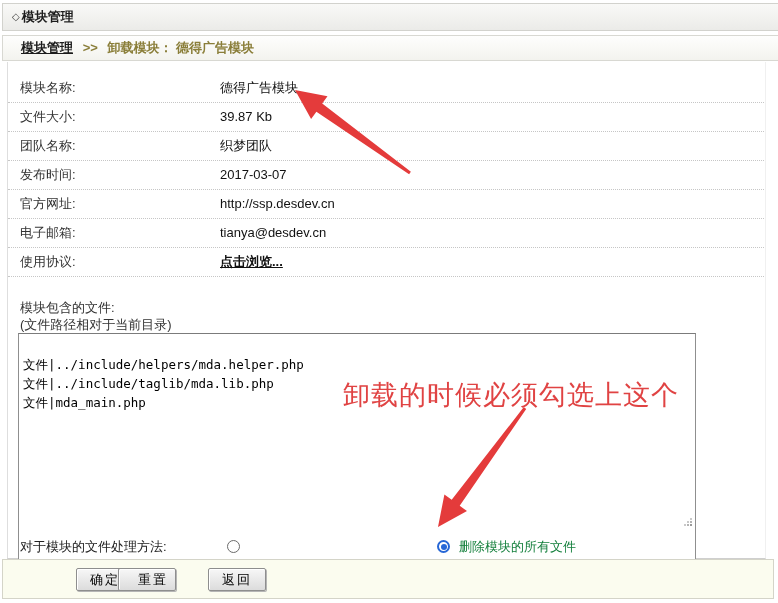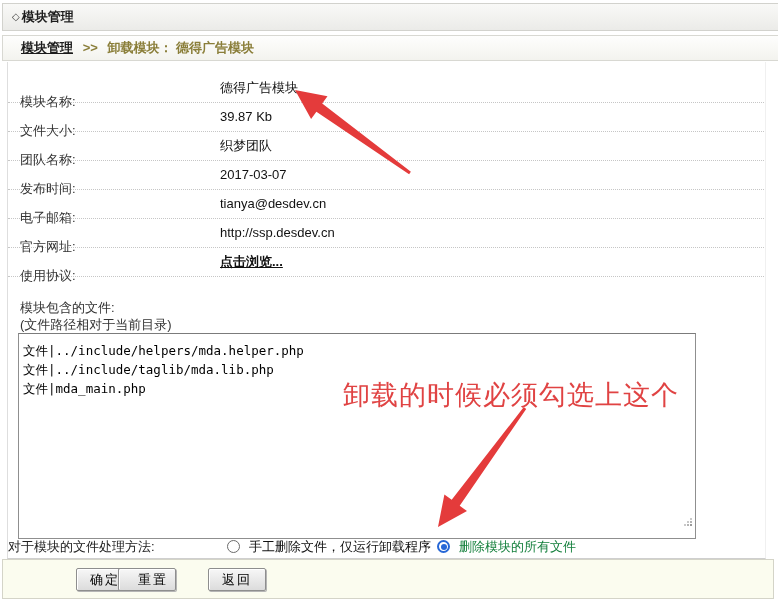--- a/index.html
+++ b/index.html
@@ -31,42 +31,42 @@
   .crumb-cur{color:#8a7e39;}
   
   .content-frame{
     position:absolute;left:7px;top:62px;width:757px;height:496px;
     background:#fff;border-left:1px solid #dedede;border-right:1px solid #f0f0f0;
     border-bottom:1px solid #cfcfcf;
   }
   
   .info-rows{position:absolute;left:8px;top:74px;width:756px;}
   .info-row{position:relative;height:28px;border-bottom:1px dotted #c6c6c6;}
-  .info-row .lbl{position:absolute;left:12px;top:0;line-height:28px;color:#333;margin-top:14px;}
+  .info-row .lbl{position:absolute;left:12px;top:0;line-height:28px;color:#333;}
   .info-row .val{position:absolute;left:212px;top:0;line-height:28px;color:#111;}
   .link{color:#1c1c1c;text-decoration:underline;cursor:pointer;font-weight:bold;text-align:center;}
   
   .files-label{position:absolute;left:20px;top:300px;color:#333;line-height:16px;}
   .files-sublabel{position:absolute;left:20px;top:317px;color:#333;line-height:16px;}
   .filesbox{
     position:absolute;left:18px;top:333px;width:668px;height:190px;
     border:1px solid #8f8f8f;border-top-color:#7b7b7b;background:#fff;
-    padding:7px 4px;overflow:hidden;
+    padding:21px 4px;overflow:hidden;
     font-family:"DejaVu Sans Mono","Liberation Mono",monospace;
     font-size:12.5px;line-height:19px;white-space:pre;color:#000;
   }
   .grip{position:absolute;left:682px;top:516px;width:12px;height:12px;}
   .grip::after{
     content:"";position:absolute;left:0;top:0;width:2px;height:2px;
     box-shadow:8px 8px #9a9a9a,8px 5px #b3b3b3,5px 8px #b3b3b3,
                8px 2px #c9c9c9,5px 5px #c9c9c9,2px 8px #c9c9c9;
   }
   
   .radio-row{position:absolute;left:0;top:534px;width:778px;height:26px;line-height:26px;}
-  .radio-row .lbl{position:absolute;left:8px;color:#222;}
+  .radio-row .lbl{position:absolute;left:20px;color:#222;}
   .radio{
     position:absolute;top:6px;width:13px;height:13px;border-radius:50%;
     border:1px solid #6b6b6b;background:#fff;box-sizing:border-box;cursor:pointer;
   }
   .radio.checked{border:2px solid #2767d6;}
   .radio.checked::after{
     content:"";position:absolute;left:50%;top:50%;width:6px;height:6px;margin:-3px 0 0 -3px;
     border-radius:50%;background:#2767d6;
   }
   .r1{left:227px;}
@@ -123,26 +123,26 @@
   </div>
   <div class="info-row">
     <span class="lbl">团队名称:</span>
     <span class="val">织梦团队</span>
   </div>
   <div class="info-row">
     <span class="lbl">发布时间:</span>
     <span class="val">2017-03-07</span>
   </div>
   <div class="info-row">
+    <span class="lbl">官方网址:</span>
+    <span class="val">http://ssp.desdev.cn</span>
+  </div>
+  <div class="info-row">
     <span class="lbl">电子邮箱:</span>
     <span class="val">tianya@desdev.cn</span>
-  </div>
-  <div class="info-row">
-    <span class="lbl">官方网址:</span>
-    <span class="val">http://ssp.desdev.cn</span>
   </div>
   <div class="info-row">
     <span class="lbl">使用协议:</span>
     <span class="val link">点击浏览...</span>
   </div>
 </div>
 
 <div class="files-label">模块包含的文件:</div>
 <div class="files-sublabel">(文件路径相对于当前目录)</div>
 <div class="filesbox">文件|../include/helpers/mda.helper.php
@@ -152,21 +152,20 @@
 
 <div class="annotation">卸载的时候必须勾选上这个</div>
 <svg class="arrows" viewBox="0 0 778 603" xmlns="http://www.w3.org/2000/svg">
   <polygon fill="#e43b3b" points="295,90 311.1,119 316.4,111.7 409.1,174.2 410.9,171.8 322.2,103.5 327.5,96.2"></polygon>
   <polygon fill="#e43b3b" points="438,527 467,511.1 459.7,505.8 526.2,408.9 523.8,407.1 451.7,499.8 444.4,494.5"></polygon>
 </svg>
 
 <div class="radio-row">
   <span class="lbl">对于模块的文件处理方法:</span>
   <span class="radio r1"></span>
-  <span class="radio-lbl1">手工删除文件，仅运行卸载程序</span>
   <span class="radio r2 checked"></span>
   <span class="radio-lbl2">删除模块的所有文件</span>
 </div>
 
 <div class="footerbar"></div>
 <button class="btn btn-ok">确定</button>
 <button class="btn btn-reset">重置</button>
 <button class="btn btn-back">返回</button>
 
 </body></html>

